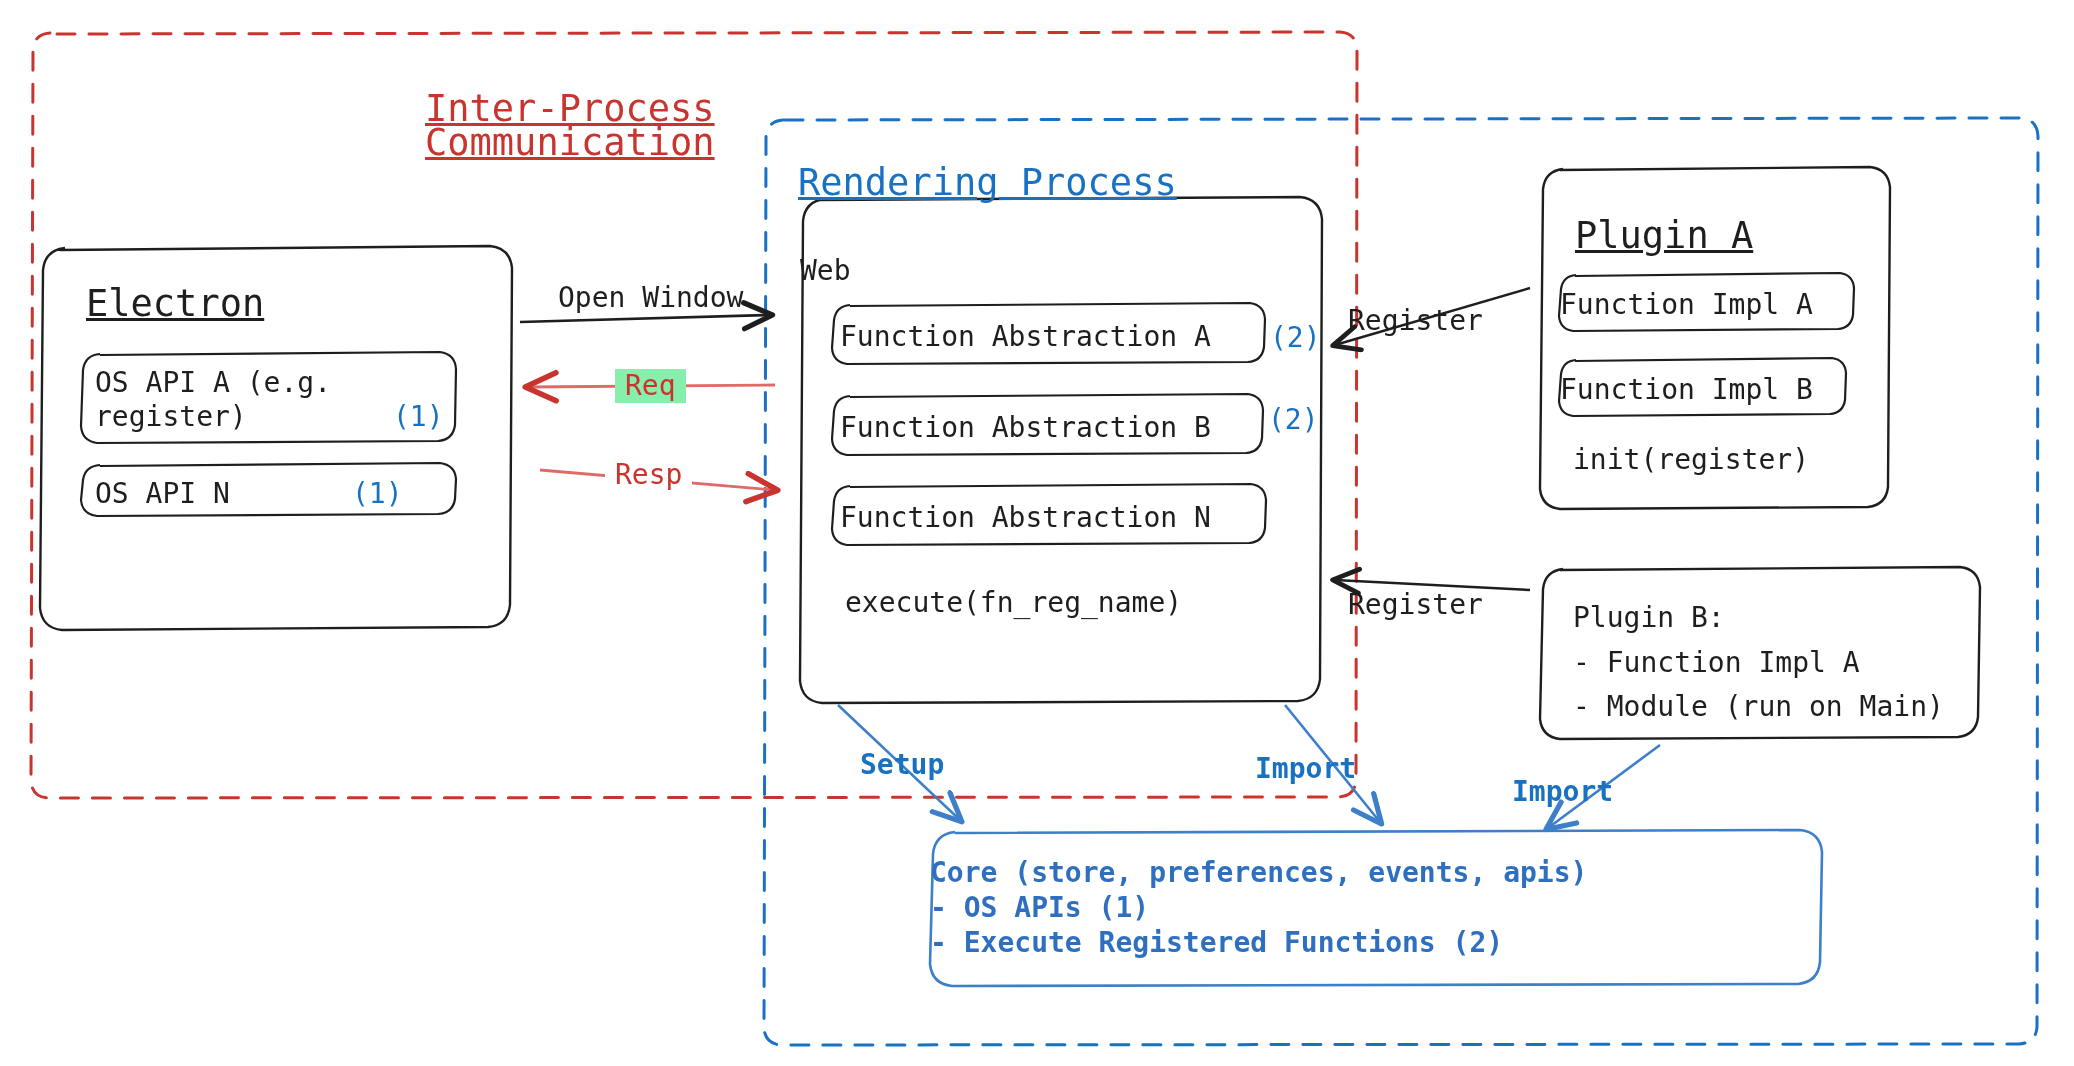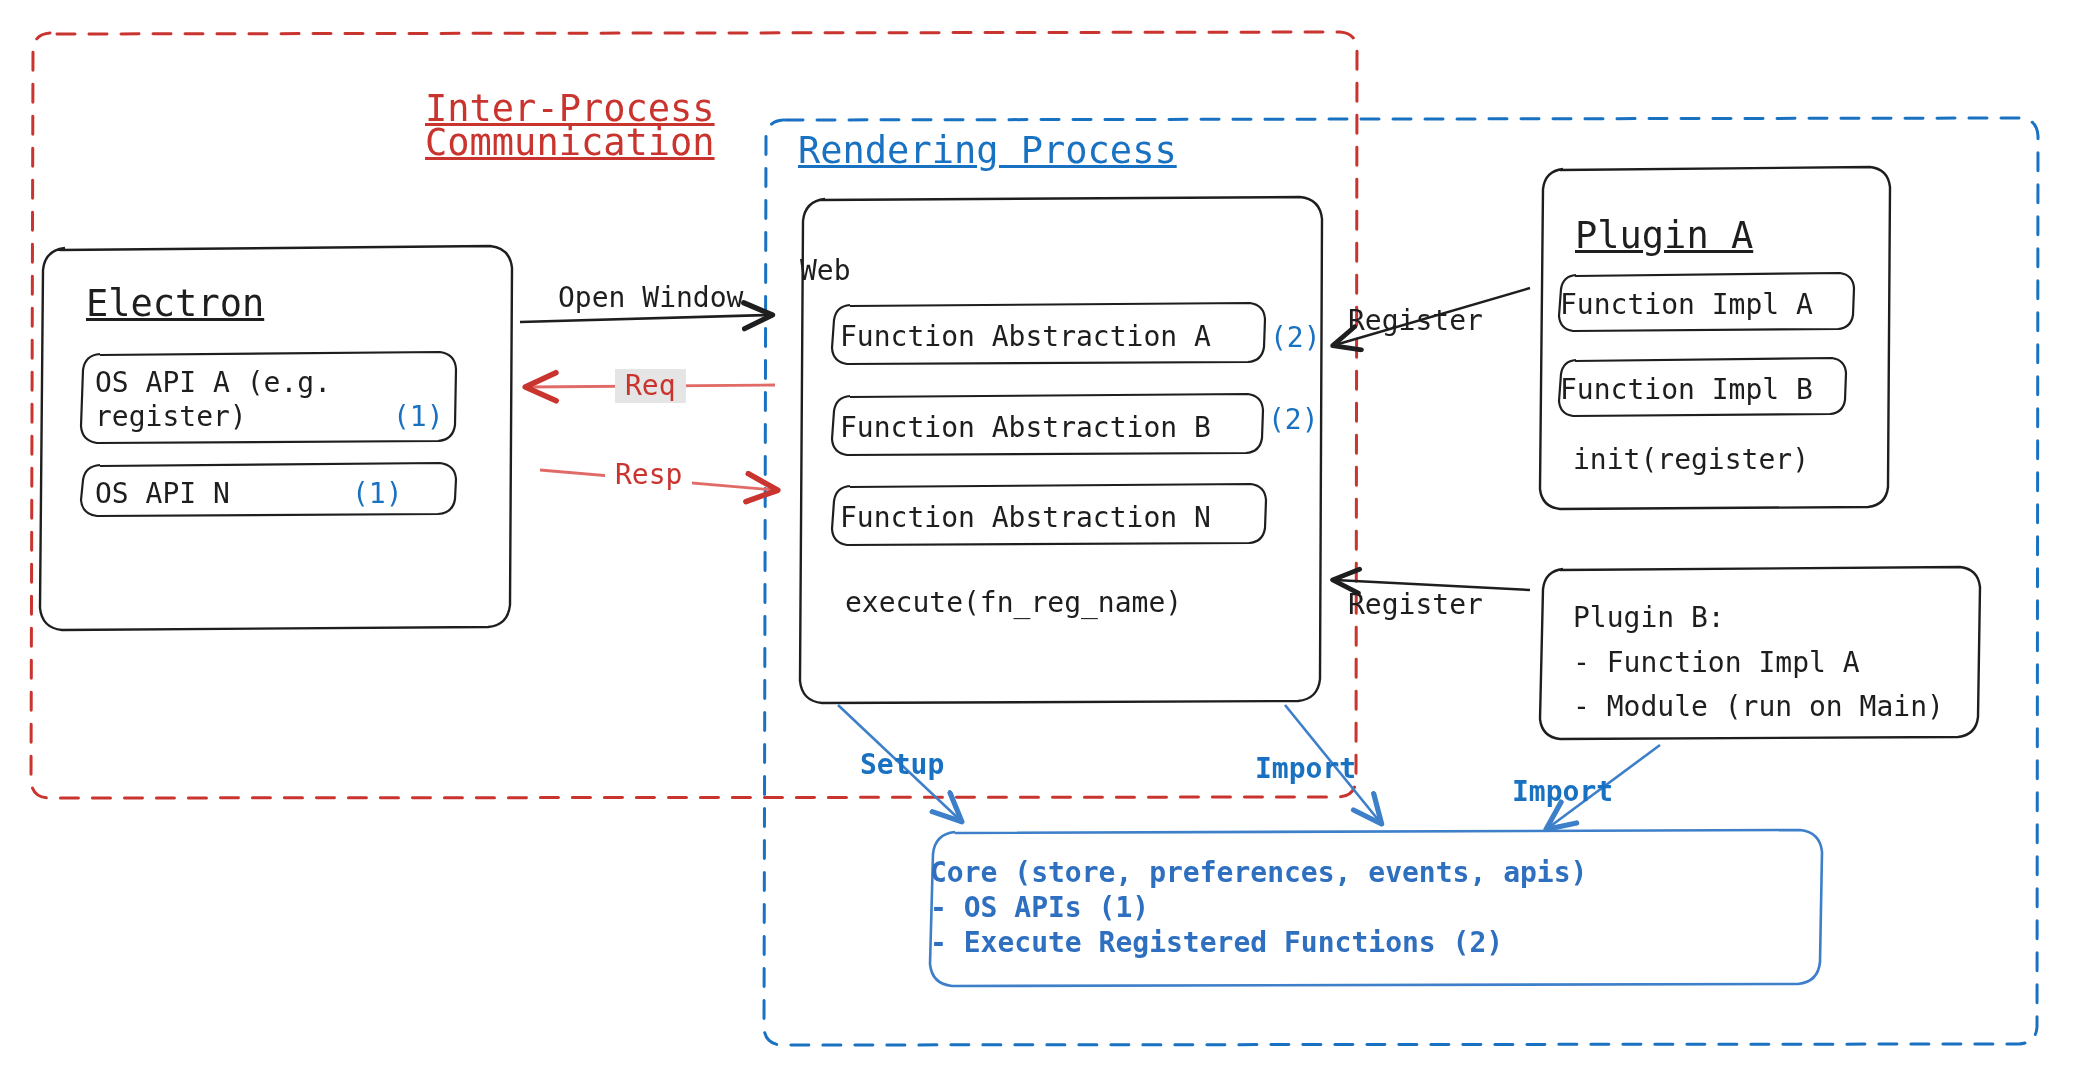--- a/index.html
+++ b/index.html
@@ -136,33 +136,33 @@
     </g>
 
     <g>
       <path d="M 1660,745 L 1548,828" fill="none" stroke="#3d7fc9" stroke-width="2.6" marker-end="url(#ah-blue)"></path>
     </g>
   </svg>
 
   <div class="txt s30 t-red" style="left:425px; top:86px;">Inter-Process</div>
   <div class="txt s30 t-red" style="left:425px; top:120px;">Communication</div>
 
-  <div class="txt s30 t-blue" style="left:798px; top:128px;">Rendering Process</div>
+  <div class="txt s30 t-blue" style="left:798px; top:160px;">Rendering Process</div>
 
   <div class="txt s30 t-black" style="left:86px; top:281px;">Electron</div>
 
   <div class="txt s28 t-black center" style="left:95px; top:366px; width:290px;">OS API A (e.g.</div>
   <div class="txt s28 t-black center" style="left:95px; top:400px; width:290px;">register)</div>
   <div class="txt s28 t-blue" style="left:393px; top:400px;">(1)</div>
 
   <div class="txt s28 t-black center" style="left:95px; top:477px; width:230px;">OS API N</div>
   <div class="txt s28 t-blue" style="left:352px; top:477px;">(1)</div>
 
   <div class="txt s28 t-black" style="left:558px; top:281px;">Open Window</div>
-  <div class="txt s28 t-red" style="left:615px; top:369px; background:#e5e5e5; padding:0 10px;">Req</div>
+  <div class="txt s28 t-red" style="left:615px; top:369px; background:#86efac; padding:0 10px;">Req</div>
   <div class="txt s28 t-red" style="left:605px; top:458px; background:#ffffff; padding:0 10px;">Resp</div>
   <div class="txt s28 t-black" style="left:1348px; top:304px;">Register</div>
   <div class="txt s28 t-black" style="left:1348px; top:588px;">Register</div>
   <div class="txt s28 t-blue" style="left:860px; top:748px; font-weight:bold;">Setup</div>
   <div class="txt s28 t-blue" style="left:1255px; top:752px; font-weight:bold;">Import</div>
   <div class="txt s28 t-blue" style="left:1512px; top:775px; font-weight:bold;">Import</div>
 
   <div class="txt s28 t-black center" style="left:800px; top:254px; width:330px;">Web</div>
 
   <div class="txt s28 t-black center" style="left:840px; top:320px; width:420px;">Function Abstraction A</div>

